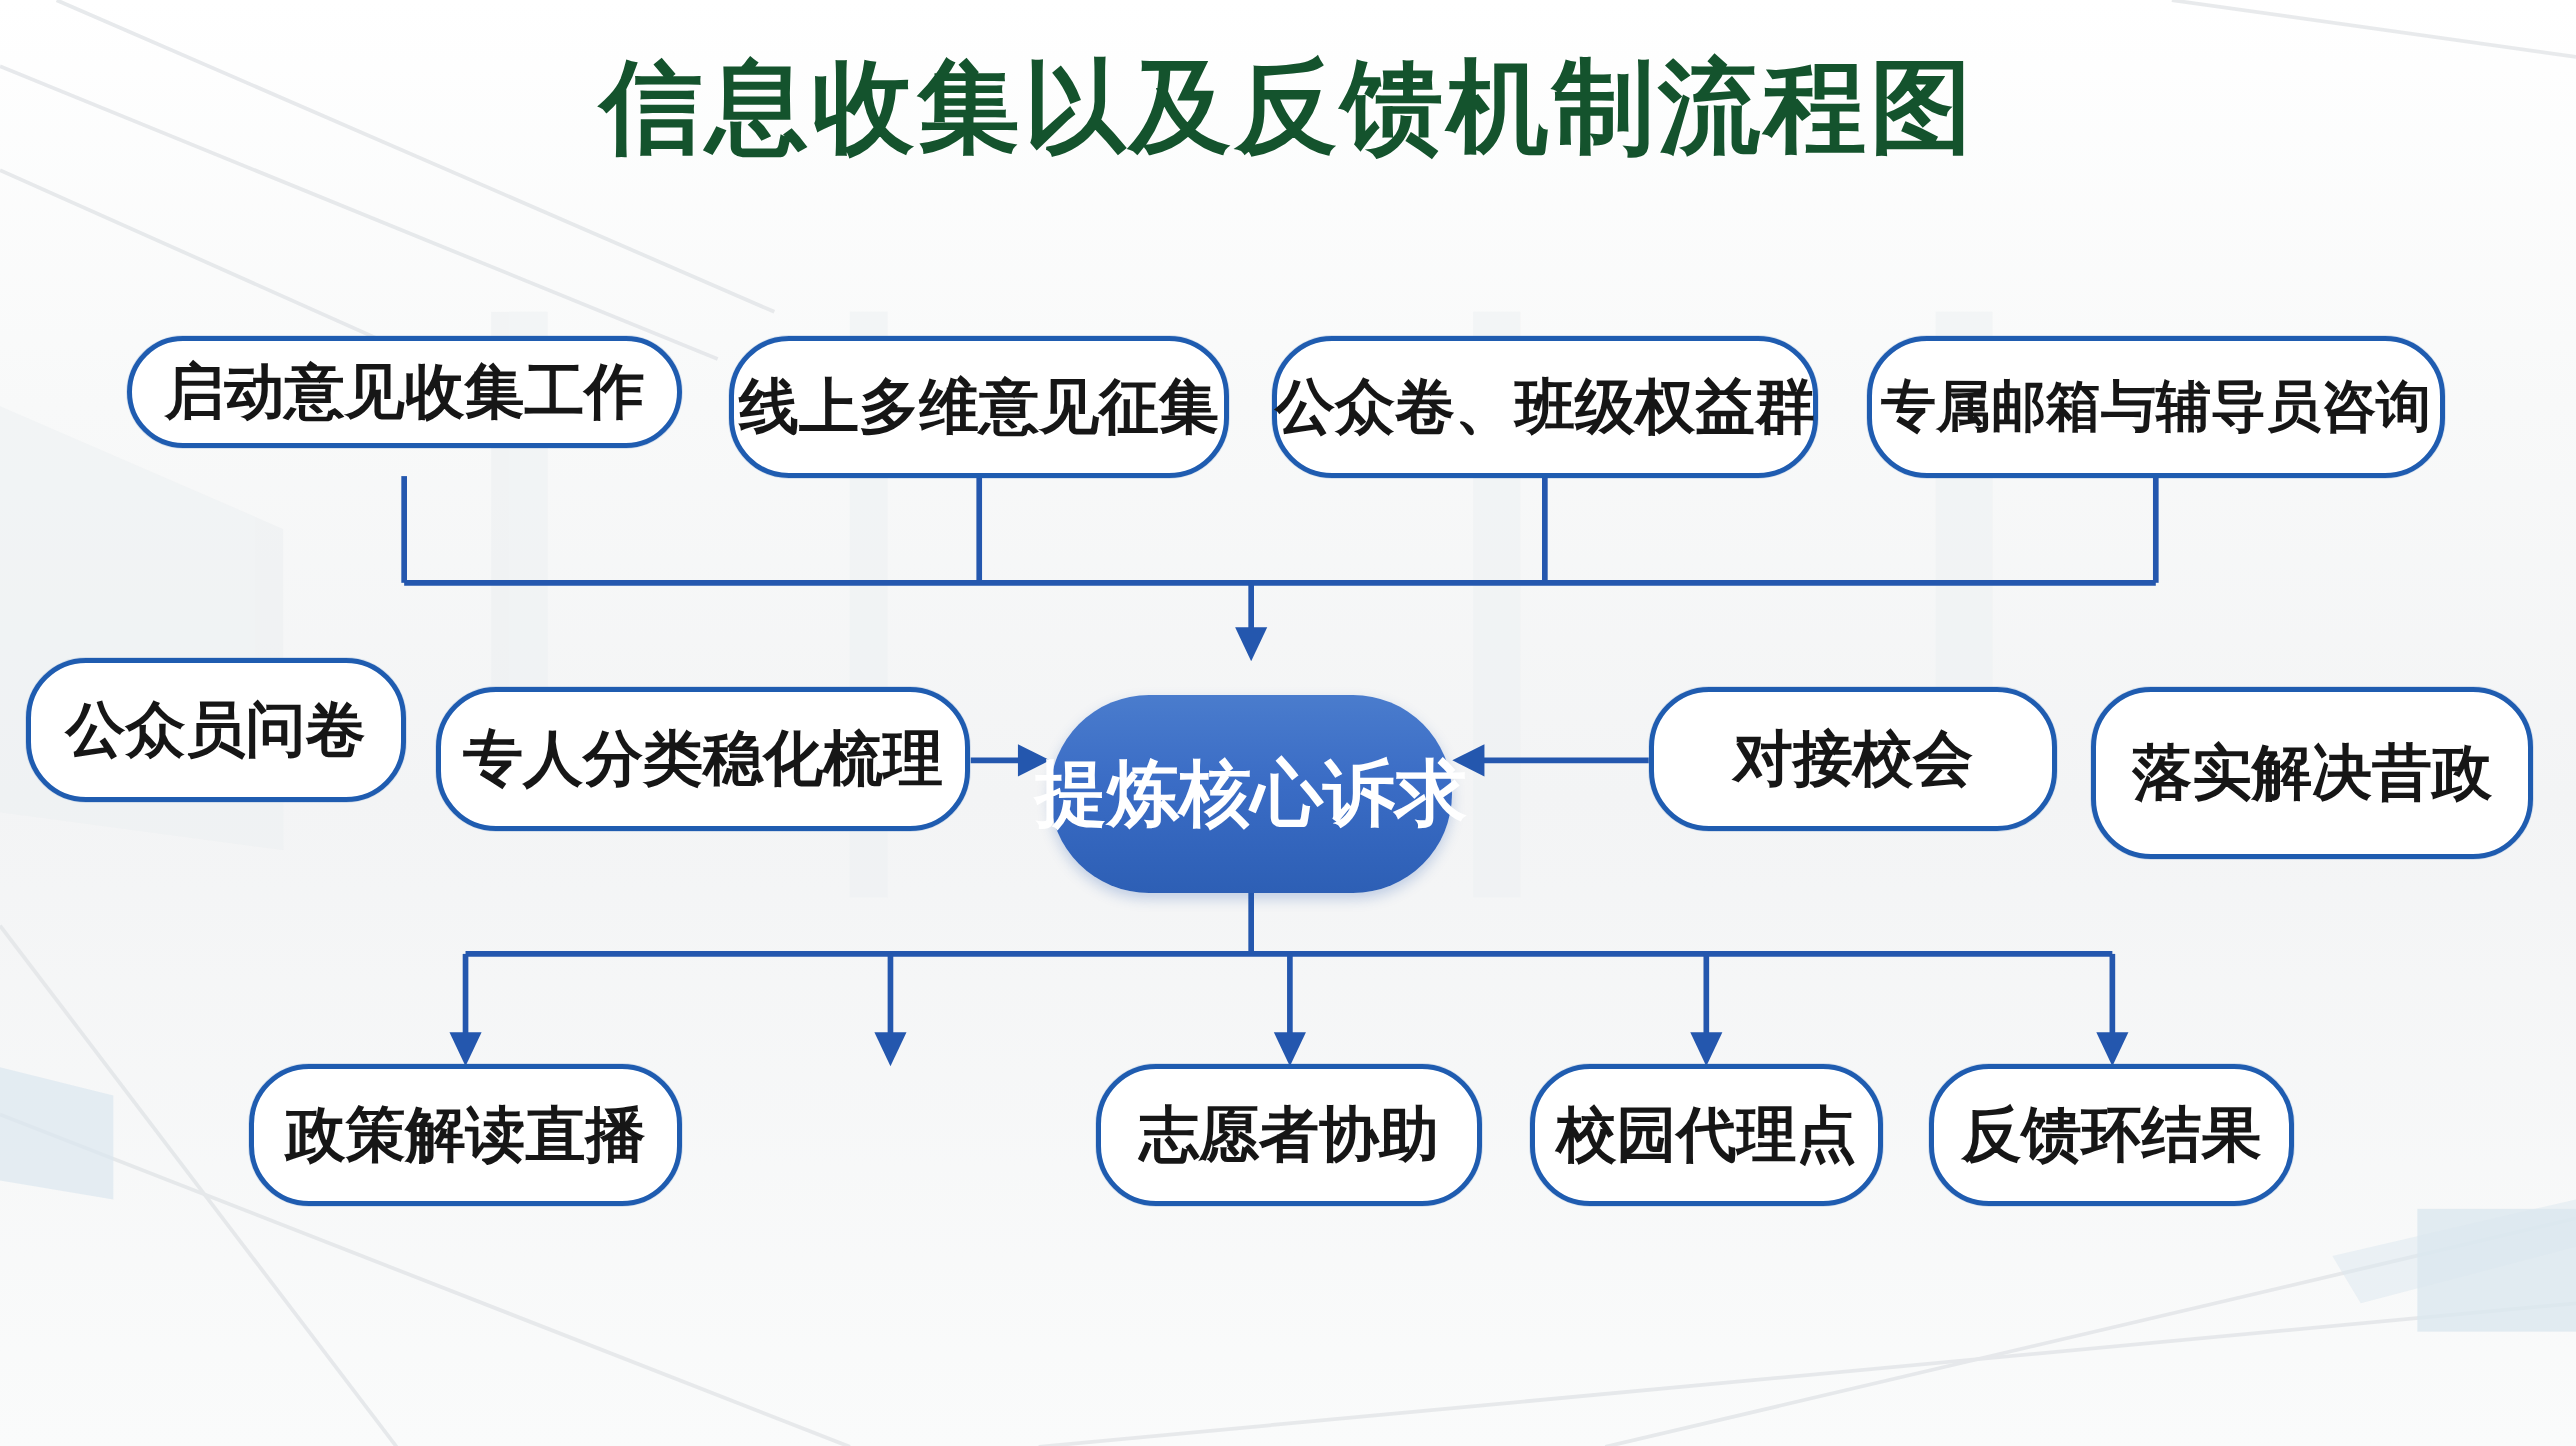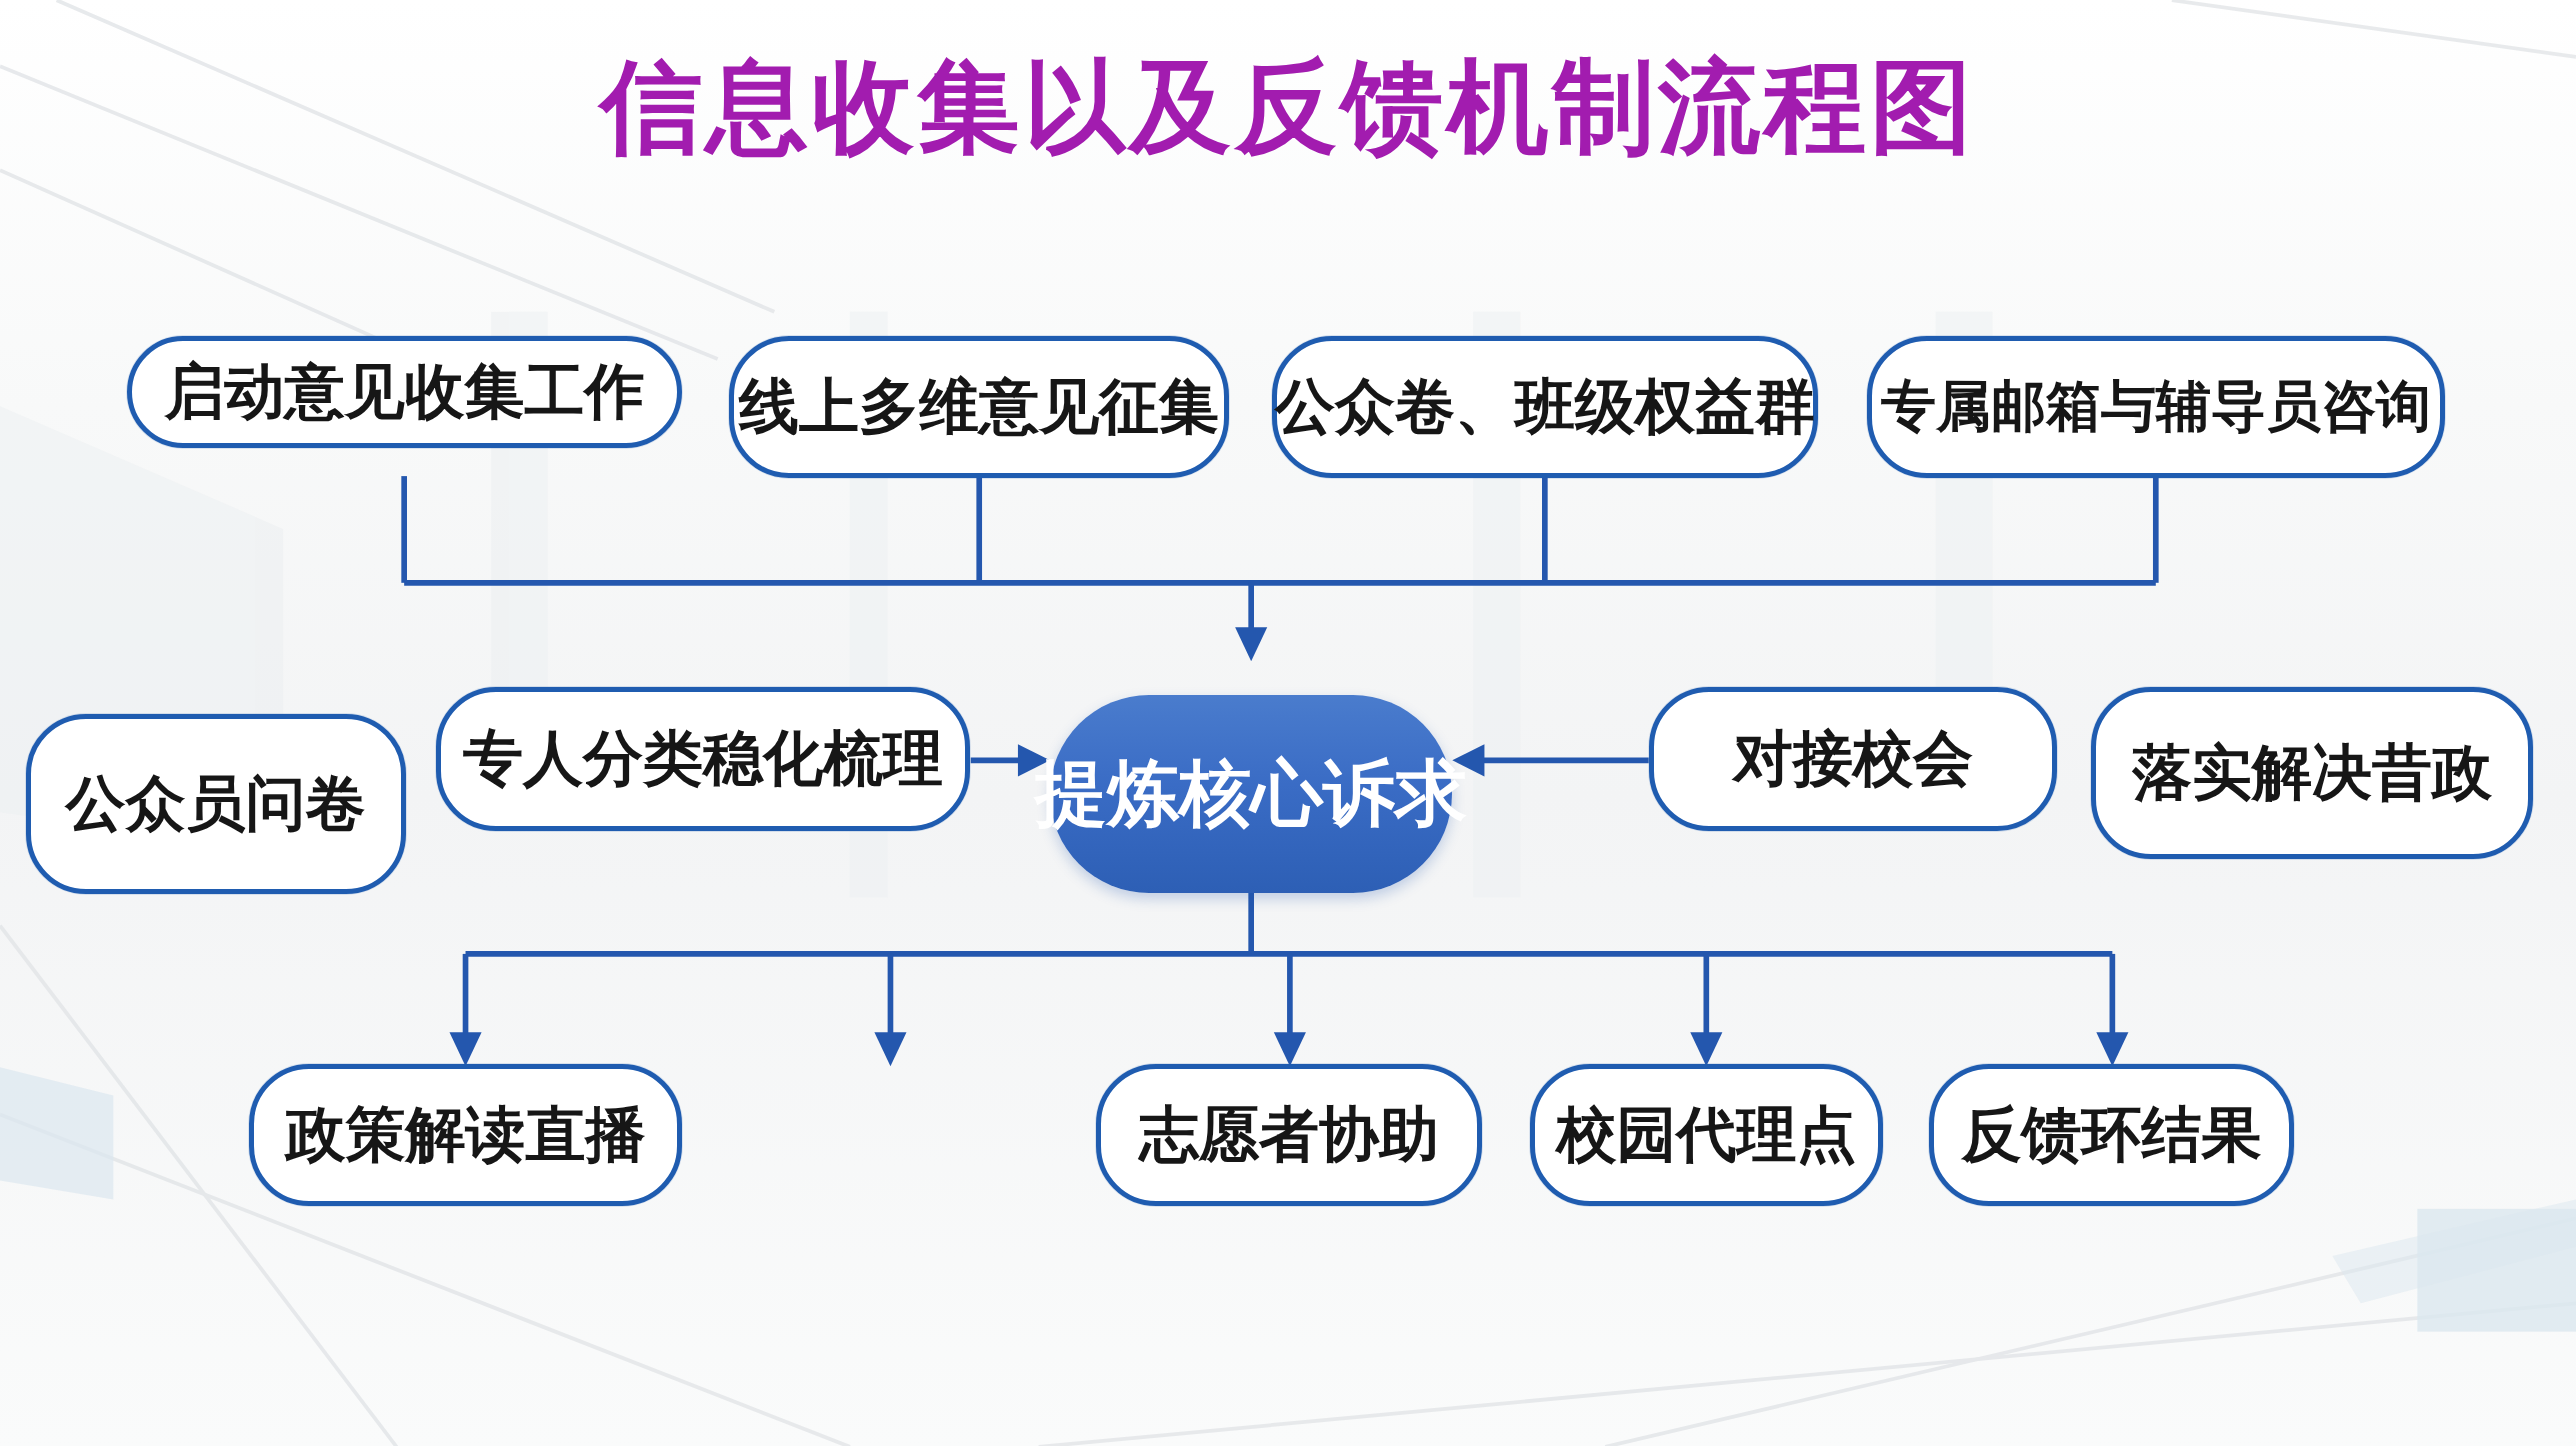--- a/index.html
+++ b/index.html
@@ -18,21 +18,21 @@
     font-family:"Liberation Sans","DejaVu Sans",sans-serif;
     background:linear-gradient(180deg,#ffffff 0%,#f8f9f9 28%,#f3f4f5 55%,#fafbfb 100%);
     overflow:hidden;
   }
   .stage{position:relative;width:2576px;height:1447px;}
   .bg-layer{position:absolute;inset:0;z-index:0;}
   .connector-layer{position:absolute;inset:0;z-index:1;}
   .page-title{
     position:absolute;left:0;top:40px;width:100%;
     text-align:center;
-    font-size:102px;font-weight:900;color:#a21caf;
+    font-size:102px;font-weight:900;color:#14532d;
     letter-spacing:3.8px;
     z-index:2;
   }
   .box{
     position:absolute;z-index:2;
     background:var(--box-fill);
     border:5.7px solid var(--box-border);
     border-radius:60px;
     box-sizing:border-box;
     display:flex;align-items:center;justify-content:center;
@@ -128,21 +128,21 @@
   <div class="box" style="left:729px;top:336px;width:500px;height:142px;">
     <span>线上多维意见征集</span>
   </div>
   <div class="box" style="left:1272px;top:336px;width:546px;height:142px;">
     <span>公众卷、班级权益群</span>
   </div>
   <div class="box" style="left:1867px;top:336px;width:578px;height:142px;font-size:55px;">
     <span>专属邮箱与辅导员咨询</span>
   </div>
 
-  <div class="box" style="left:25.5px;top:714px;width:380px;height:180px;">
+  <div class="box" style="left:25.5px;top:658px;width:380px;height:144px;">
     <span>公众员问卷</span>
   </div>
   <div class="box" style="left:436px;top:687px;width:534px;height:144px;">
     <span>专人分类稳化梳理</span>
   </div>
   <div class="center-node" style="left:1050px;top:659px;width:402px;height:198px;">
     <span>提炼核心诉求</span>
   </div>
   <div class="box" style="left:1649px;top:687px;width:408px;height:144px;">
     <span>对接校会</span>

